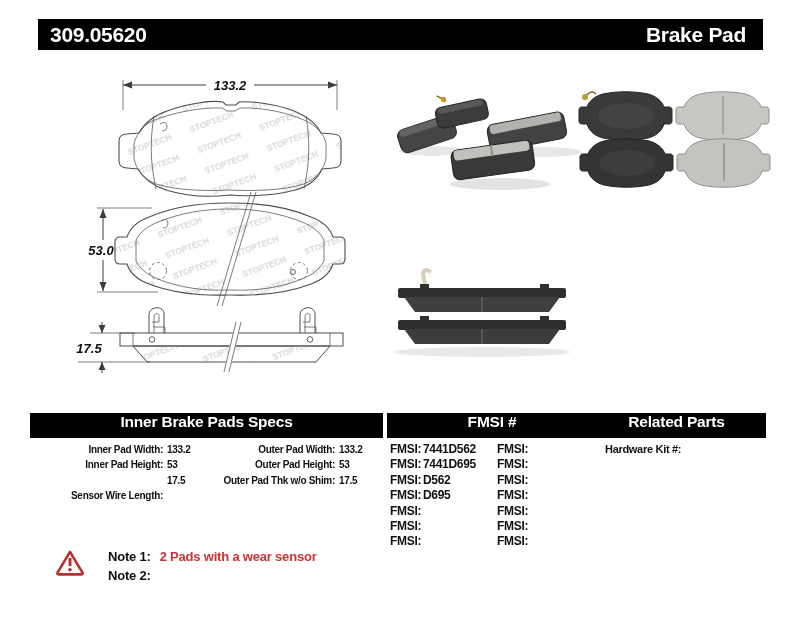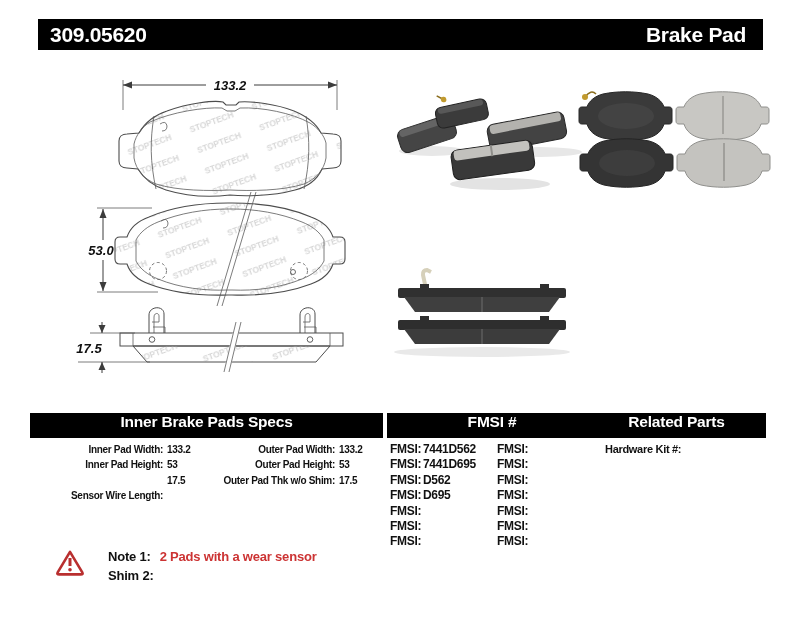--- a/index.html
+++ b/index.html
@@ -322,16 +322,16 @@
 
   <svg class="svg-warn" width="28" height="26" viewBox="0 0 28 26">
     <path d="M14,1.8 L26.3,22.3 Q27.5,24.4 24.8,24.4 L3.2,24.4 Q0.5,24.4 1.7,22.3 Z" fill="#fff" stroke="#b92f2f" stroke-width="2.6" stroke-linejoin="round"></path>
     <path d="M14,8 V16" stroke="#b92f2f" stroke-width="3"></path>
     <circle cx="14" cy="19.8" r="1.8" fill="#b92f2f"></circle>
   </svg>
   <div class="noterow note1">
     <span>Note 1:</span><span class="ntext-red">2 Pads with a wear sensor</span>
   </div>
   <div class="noterow note2">
-    <span>Shim 2:</span><span class="ntext-red"></span>
+    <span>Note 2:</span><span class="ntext-red"></span>
   </div>
 
 </div>
 
 </body></html>

